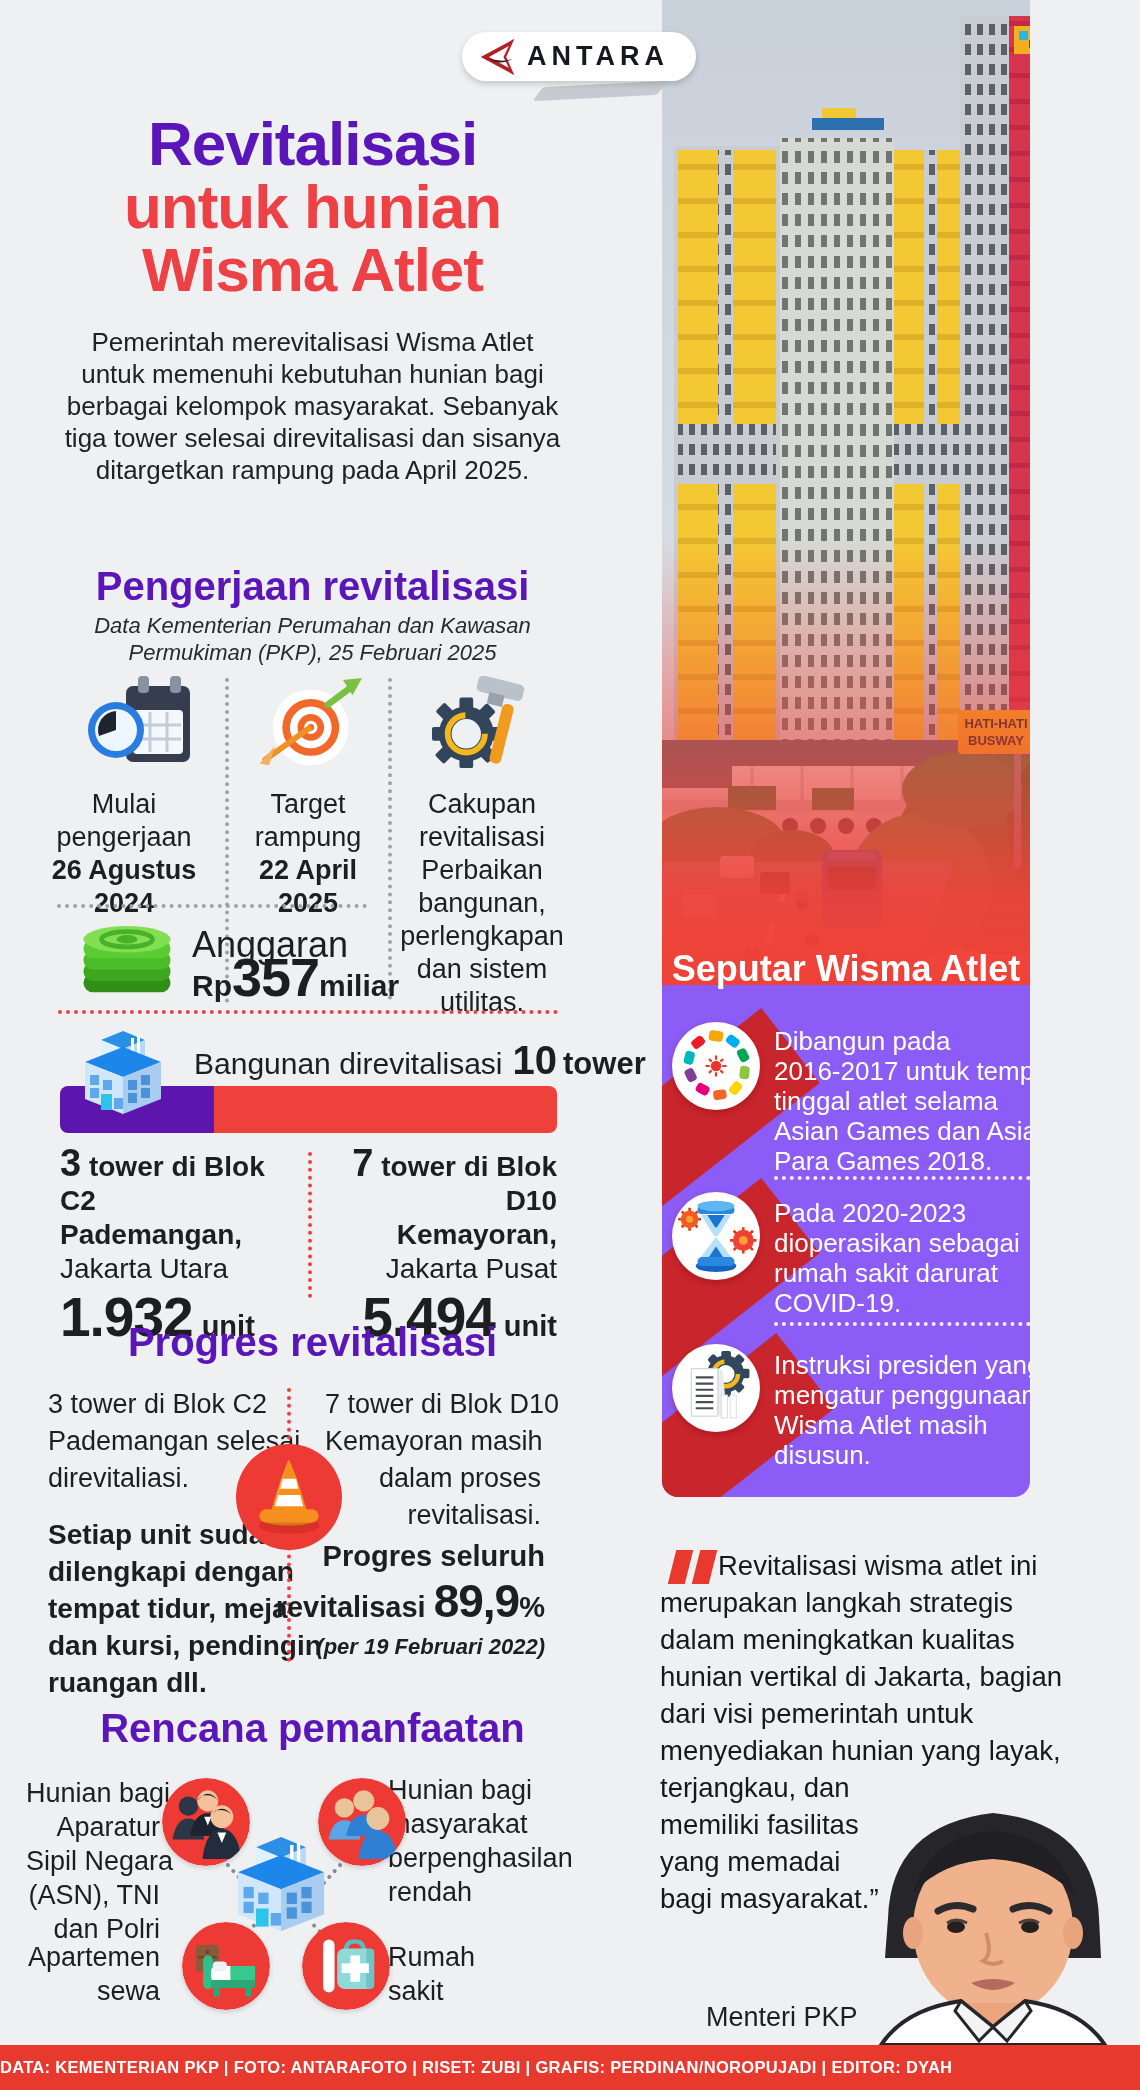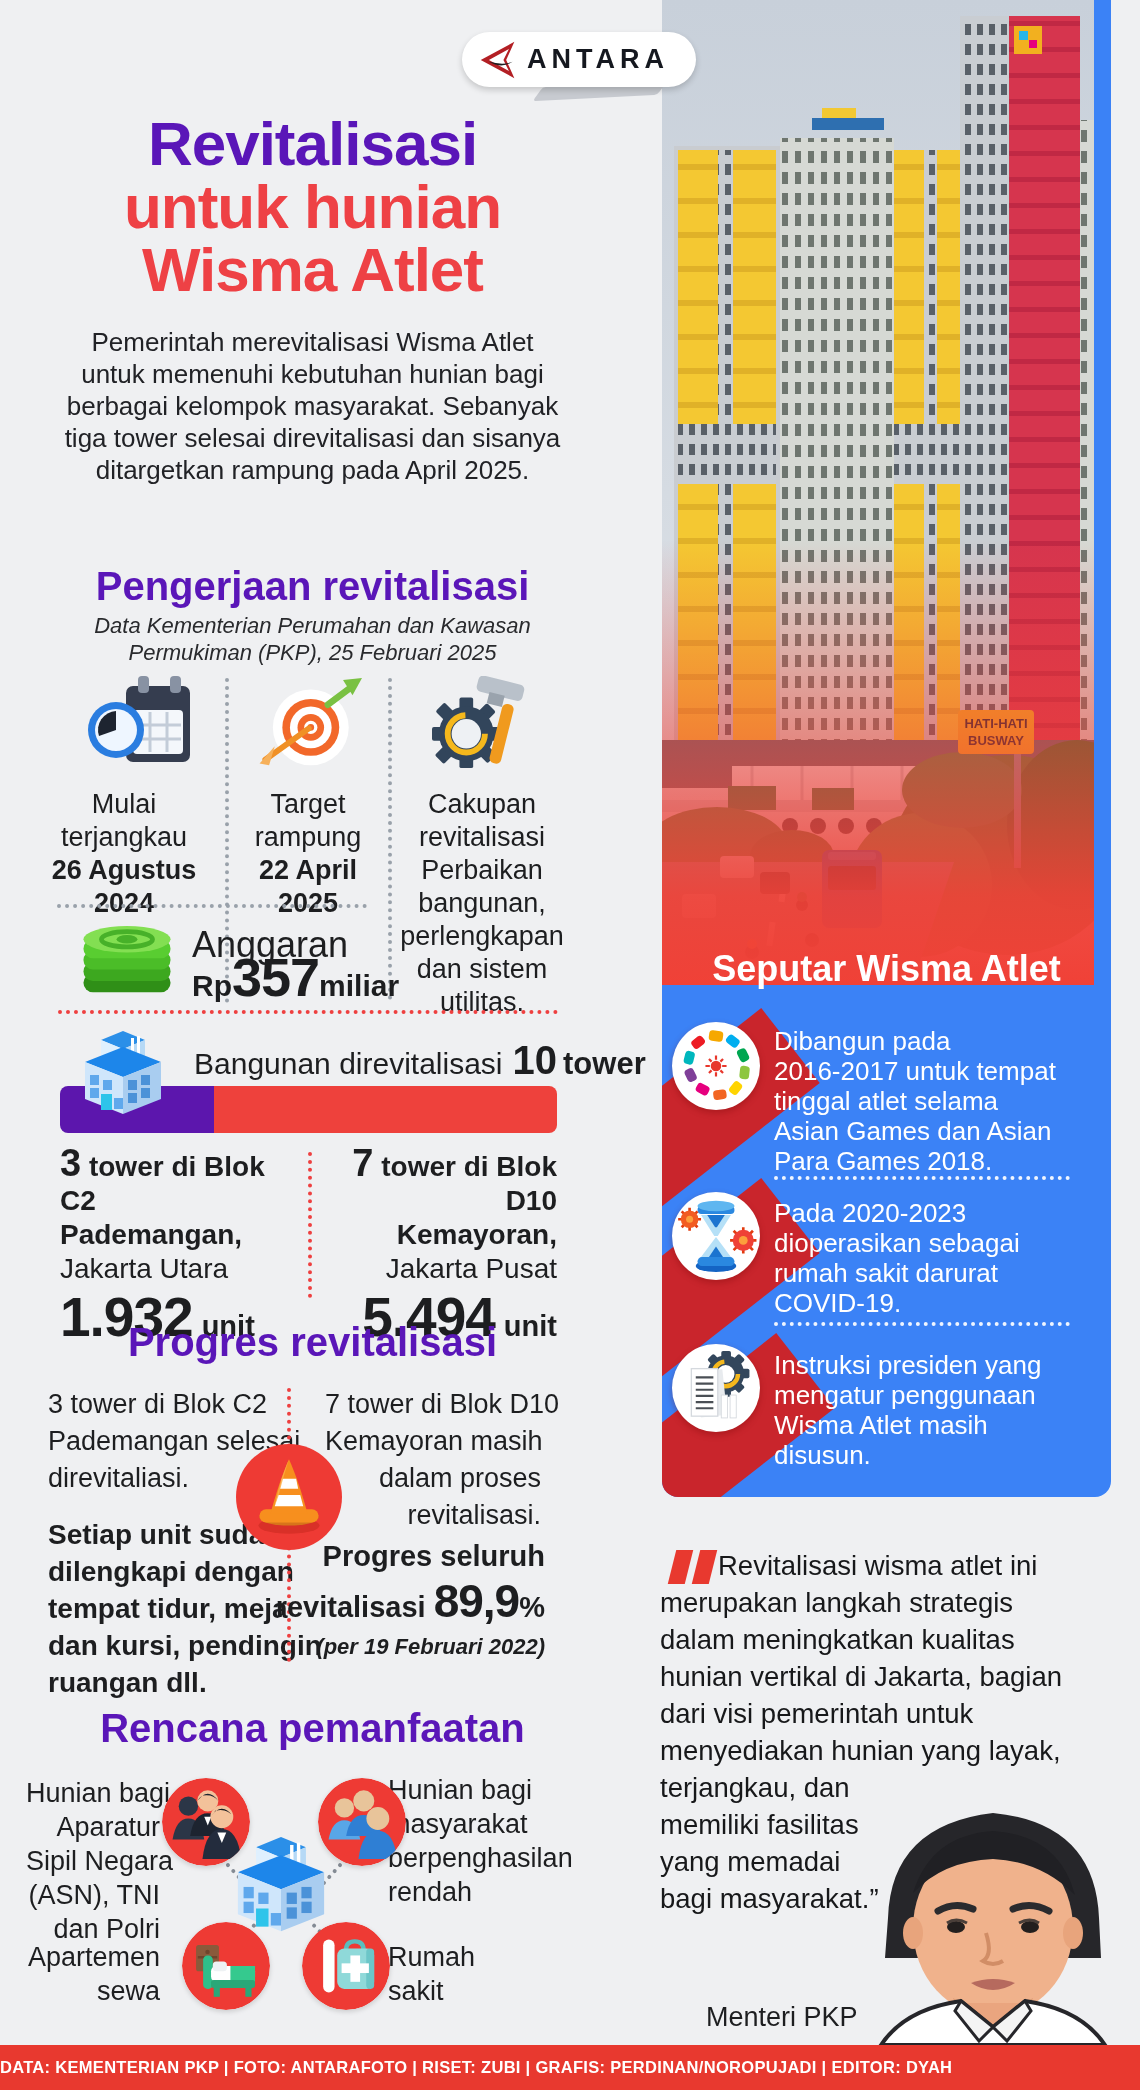--- a/index.html
+++ b/index.html
@@ -4,21 +4,21 @@
 <style>
   html,body{margin:0;padding:0;background:#dfe1e4;}
   #canvas{position:relative;width:1140px;height:2090px;background:#eff0f2;overflow:hidden;
     font-family:"Liberation Sans",sans-serif;color:#1d1e20;}
   .abs{position:absolute;}
   .pre{white-space:pre;}
   .center{text-align:center;}
   .right{text-align:right;}
 
   
-  .logo-pill{left:462px;top:32px;width:218px;height:55px;background:#fff;border-radius:28px;
+  .logo-pill{left:462px;top:32px;width:218px;height:49px;background:#fff;border-radius:28px;
     display:flex;align-items:center;padding-left:16px;gap:9px;z-index:9;
     box-shadow:0 3px 6px rgba(0,0,0,.18);}
   .logo-tail{left:540px;top:84px;width:120px;height:14px;background:#c7cad0;
     transform:skewX(-38deg) rotate(-3deg);z-index:8;border-radius:3px;}
   .logo-text{font-weight:bold;font-size:27px;letter-spacing:5px;color:#15181f;}
 
   
   .main-title{left:20px;top:112px;width:585px;font-weight:bold;font-size:62px;line-height:63px;letter-spacing:-1px;}
   .t-purple{color:#5a16b8;}
   .t-red{color:#ee4145;}
@@ -62,21 +62,21 @@
   .prog-value .l1{font-weight:bold;font-size:29px;line-height:36px;}
   .prog-value .l2{font-weight:bold;font-size:29px;display:flex;justify-content:flex-end;align-items:baseline;}
   .prog-value .big{font-size:46px;letter-spacing:-1px;}
   .prog-value .note{font-style:italic;font-weight:bold;font-size:22px;margin-top:6px;}
 
   .ren-label{font-size:27px;line-height:34px;}
   .red-circle{border-radius:50%;overflow:hidden;box-shadow:0 2px 5px rgba(0,0,0,.15);}
   .conn{position:absolute;border-top:4px dotted #848b94;width:44px;}
 
   
-  .right-panel{left:662px;top:0;width:449px;height:1497px;background:#3b82f6;
+  .right-panel{left:662px;top:0;width:368px;height:1497px;background:#8b5cf6;
     border-radius:0 0 16px 16px;overflow:hidden;}
   .wedge{position:absolute;width:250px;height:95px;background:#c9252c;}
   .sep-title{position:absolute;left:0;top:948px;width:100%;text-align:center;color:#fff;
     font-weight:bold;font-size:36px;}
   .bubble{position:absolute;width:88px;height:88px;background:#fff;border-radius:50%;
     overflow:hidden;box-shadow:0 3px 6px rgba(120,10,10,.35);}
   .sep-text{position:absolute;left:112px;width:310px;color:#fff;font-size:26px;line-height:30px;}
 
   
   .qmark{left:672px;top:1550px;width:48px;height:36px;}
@@ -475,21 +475,21 @@
 Permukiman (PKP), 25 Februari 2025</div>
 
   <div class="abs vdot-gray" style="left:225px;top:678px;height:325px;"></div>
   <div class="abs vdot-gray" style="left:388px;top:678px;height:322px;"></div>
 
   <svg class="abs" style="left:86px;top:674px;" width="112" height="100" viewBox="0 0 112 100">
       <use href="#sym-clockcal"></use>
     </svg>
   <div class="abs col-text center" style="left:38px;top:788px;width:172px;">
     <div class="pre">Mulai
-terjangkau</div>
+pengerjaan</div>
     <b class="pre">26 Agustus
 2024</b>
   </div>
 
   <svg class="abs" style="left:252px;top:678px;" width="110" height="95" viewBox="0 0 116 100">
       <use href="#sym-target"></use>
     </svg>
   <div class="abs col-text center" style="left:222px;top:788px;width:172px;">
     <div class="pre">Target
 rampung</div>

